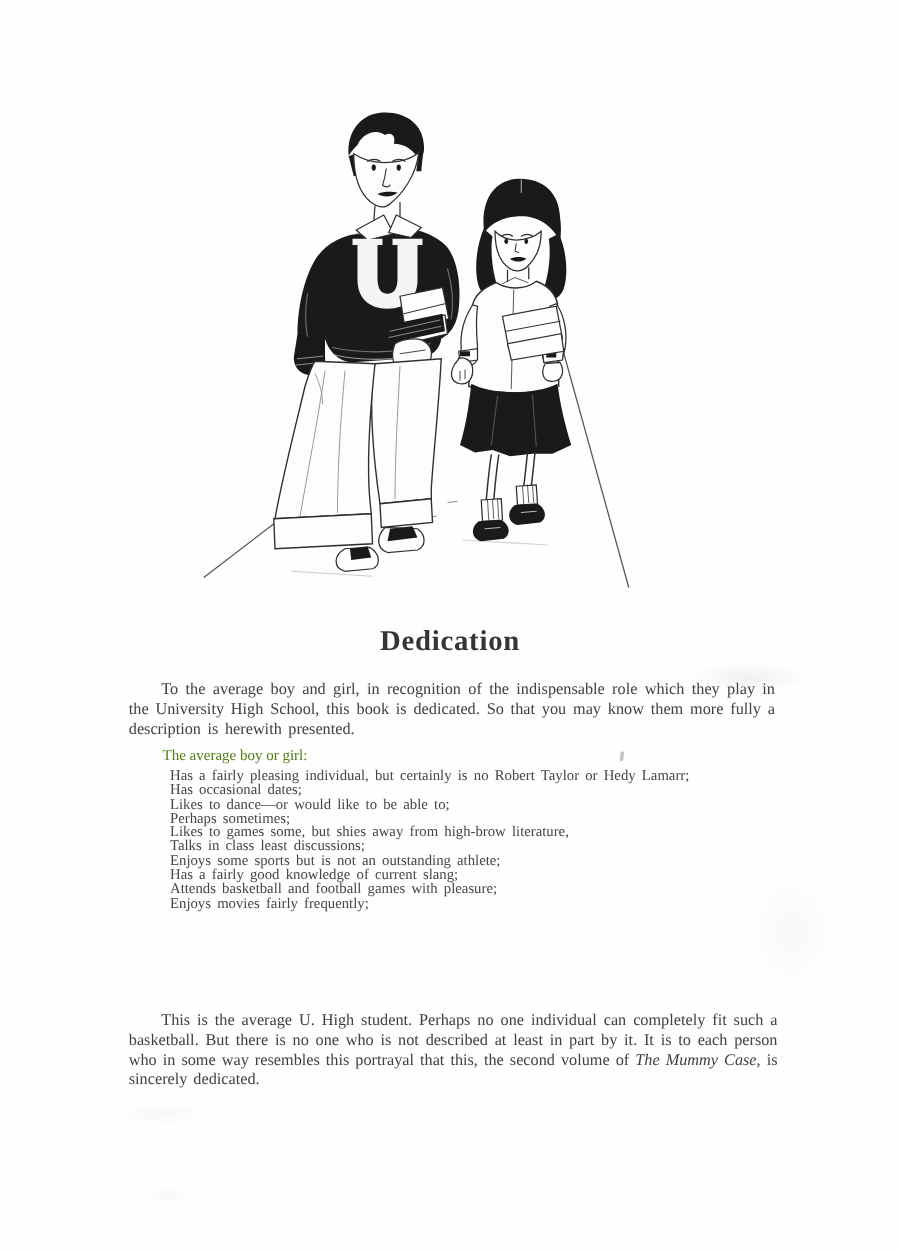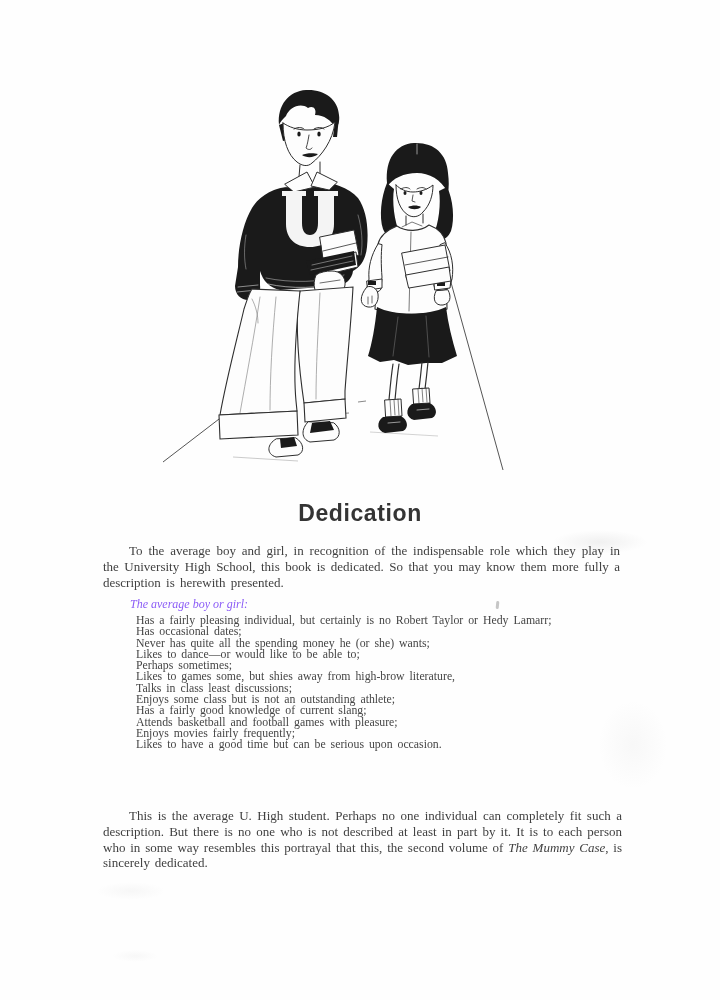--- a/index.html
+++ b/index.html
@@ -3,29 +3,29 @@
 <meta charset="utf-8">
 <style>
   html,body{margin:0;padding:0;background:#e8e8e8}
   .page{
     position:relative;width:720px;height:1000px;background:#fefefe;
     font-family:"Liberation Serif",serif;color:#3f3f3f;overflow:hidden;margin:0 auto;
   }
   .illo{position:absolute;left:140px;top:85px}
   .title{
     position:absolute;left:0;top:500px;width:720px;margin:0;text-align:center;
-    font-family:Liberation Sans, sans-serif;font-weight:bold;font-size:23px;
+    font-family:Liberation Serif, serif;font-weight:bold;font-size:23px;
     letter-spacing:.6px;color:#343434;
   }
   .intro{
     position:absolute;left:103px;top:543px;width:517px;margin:0;
     font-size:13px;line-height:15.8px;text-align:justify;text-indent:26px;word-spacing:2px;
   }
   .leadin{
-    position:absolute;left:130px;top:597px;margin:0;font-style:italic;font-size:12px;color:#8b5cf6;
+    position:absolute;left:130px;top:597px;margin:0;font-size:12px;color:#4d7c0f;
   }
   .traits{
     position:absolute;left:136px;top:615px;width:468px;
     font-size:11.8px;line-height:11.3px;color:#454545;
   }
   .trait{padding-left:16px;text-indent:-16px;text-align:justify;word-spacing:2px}
   .closing{
     position:absolute;left:103px;top:808px;width:519px;margin:0;
     font-size:13px;line-height:15.8px;text-align:justify;text-indent:26px;word-spacing:1.5px;
   }
@@ -191,32 +191,30 @@
 
   <h1 class="title">Dedication</h1>
 
   <p class="intro">To the average boy and girl, in recognition of the indispensable role which they play in the University High School, this book is dedicated.  So that you may know them more fully a description is herewith presented.</p>
 
   <p class="leadin">The average boy or girl:</p>
 
   <div class="traits">
     <div class="trait">Has a fairly pleasing individual, but certainly is no Robert Taylor or Hedy Lamarr;</div>
     <div class="trait">Has occasional dates;</div>
-    <div class="trait">Never has quite all the spending money he (or she) wants;</div>
     <div class="trait">Likes to dance—or would like to be able to;</div>
     <div class="trait">Perhaps sometimes;</div>
     <div class="trait">Likes to games some, but shies away from high-brow literature,</div>
     <div class="trait">Talks in class least discussions;</div>
-    <div class="trait">Enjoys some class but is not an outstanding athlete;</div>
+    <div class="trait">Enjoys some sports but is not an outstanding athlete;</div>
     <div class="trait">Has a fairly good knowledge of current slang;</div>
     <div class="trait">Attends basketball and football games with pleasure;</div>
     <div class="trait">Enjoys movies fairly frequently;</div>
-    <div class="trait">Likes to have a good time but can be serious upon occasion.</div>
   </div>
 
-  <p class="closing"><span>This is the average U. High student.  Perhaps no one individual can completely fit such a description.  But there is no one who is not described at least in part by it.  It is to each person who in some way resembles this portrayal that this, the second volume of </span><i>The Mummy Case</i><span>, is sincerely dedicated.</span></p>
+  <p class="closing"><span>This is the average U. High student.  Perhaps no one individual can completely fit such a basketball.  But there is no one who is not described at least in part by it.  It is to each person who in some way resembles this portrayal that this, the second volume of </span><i>The Mummy Case</i><span>, is sincerely dedicated.</span></p>
 
   <div class="smudge sm1"></div>
   <div class="smudge sm2"></div>
   <div class="smudge sm3"></div>
   <div class="smudge sm4"></div>
   <div class="smudge sm5"></div>
 </div>
 
 </body></html>

